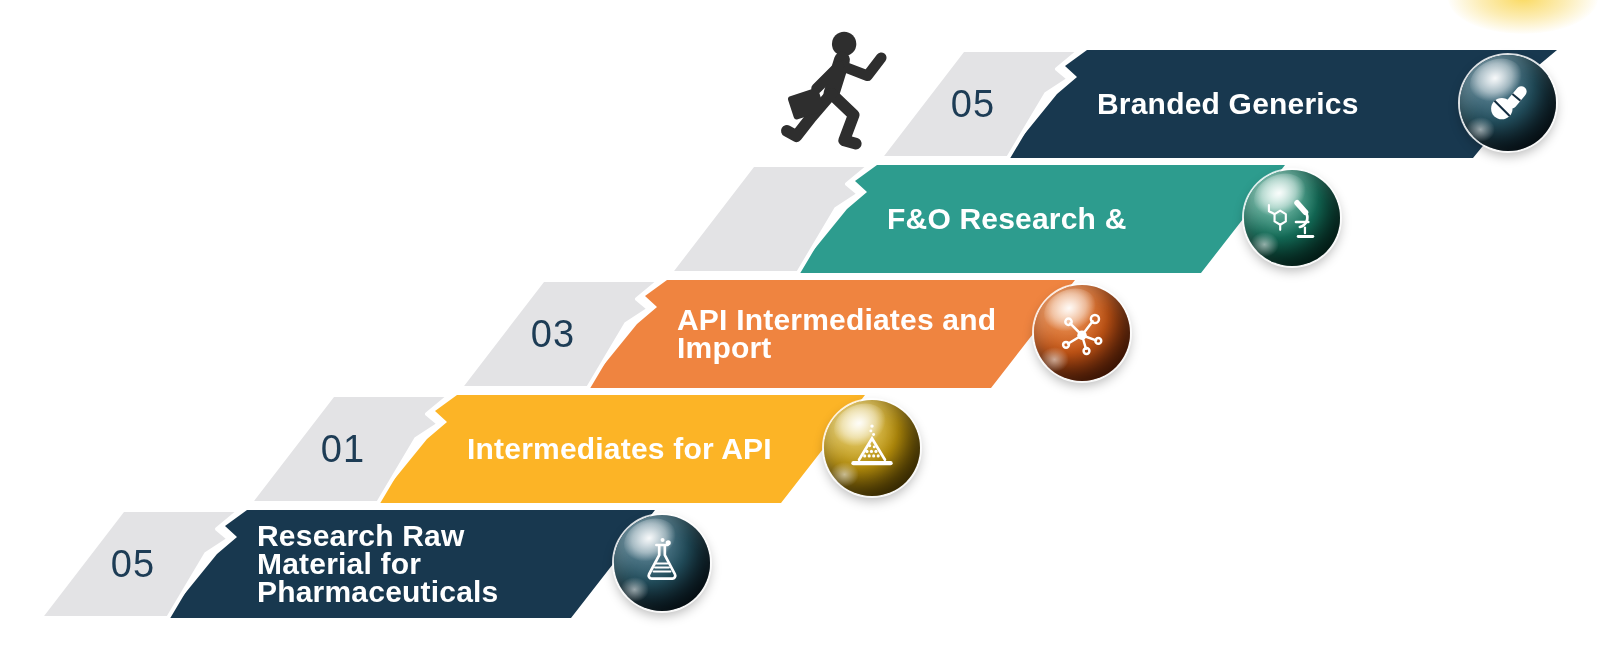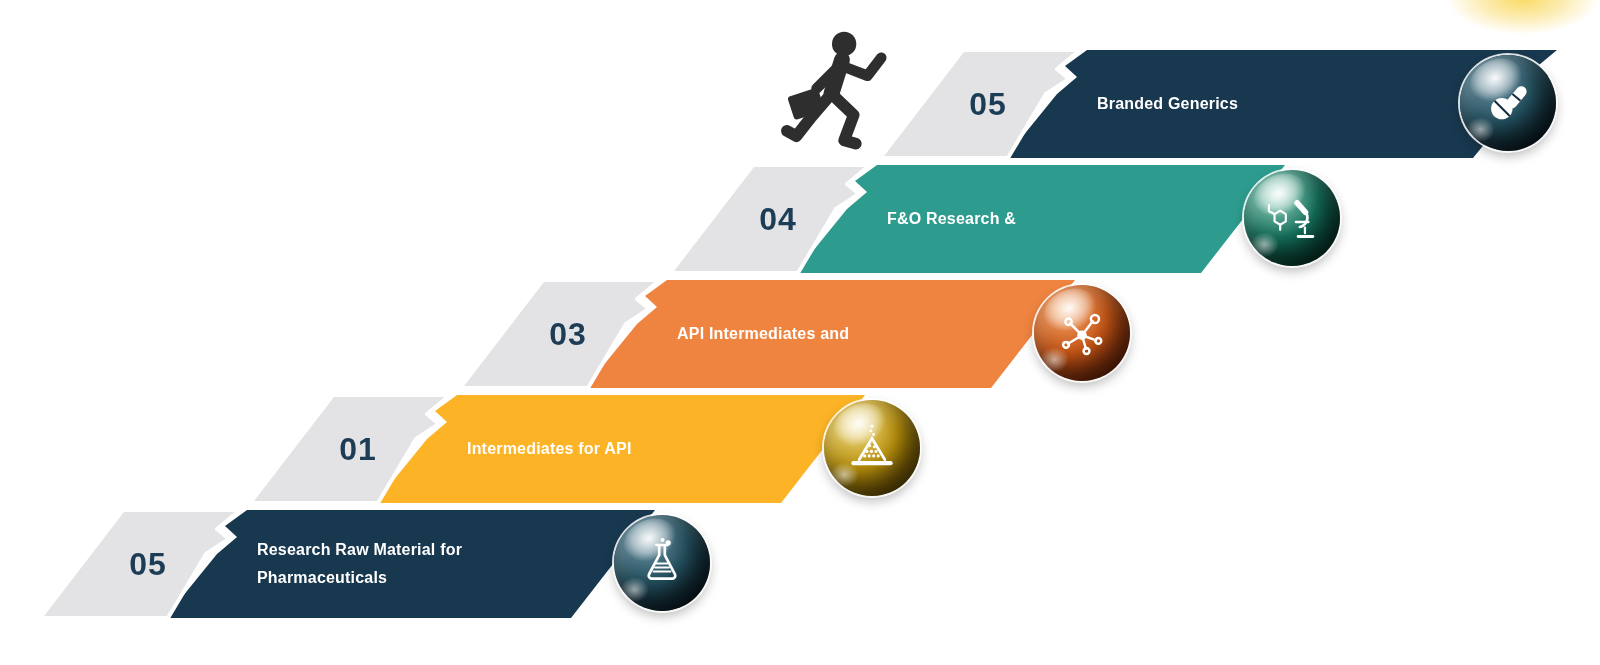--- a/index.html
+++ b/index.html
@@ -4,29 +4,29 @@
 <style>
   * { margin:0; padding:0; box-sizing:border-box; }
   body { background:#fff; font-family:"Liberation Sans", sans-serif; }
   .canvas {
     position:relative; width:1600px; height:665px; background:#fff;
     overflow:hidden;
   }
   .step { position:absolute; width:780px; height:108px; }
   .step svg.shapes { position:absolute; left:0; top:0; overflow:visible; }
   .num {
-    position:absolute; left:28px; top:0; width:160px; height:108px;
+    position:absolute; left:13px; top:0; width:160px; height:108px;
     display:flex; align-items:center; justify-content:center;
-    font-size:32px; font-weight:700; color:var(--number-color,#1d3c55);
+    font-size:38px; font-weight:400; color:var(--number-color,#1d3c55);
     letter-spacing:1px;
   }
   .label {
     position:absolute; left:217px; top:0; width:330px; height:108px;
     display:flex; flex-direction:column; justify-content:center;
-    color:var(--label-color,#fff); font-size:16px; font-weight:700;
+    color:var(--label-color,#fff); font-size:30px; font-weight:700;
     line-height:28px; letter-spacing:0.2px;
   }
   .step-5 .label { width:400px; }
   .sphere {
     position:absolute; left:574px; top:5px; width:96px; height:96px;
     border-radius:50%;
     box-shadow:0 0 0 2px rgba(255,255,255,.85), 0 5px 12px rgba(0,0,0,.28),
                inset -12px -14px 24px rgba(0,0,0,.55),
                inset 8px 10px 16px rgba(255,255,255,.15);
   }
@@ -115,20 +115,21 @@
   </div>
 
   <div class="step step-3" style="left:460px; top:280px;">
     <svg class="shapes" width="780" height="108">
       <polygon points="207,0 615,0 531,108 125,108 177,44 197,27 185,16" fill="#ef8440"></polygon>
       <polygon points="83,0 200,0 177,19 189,29 166,44 128,108 0,108" stroke="#ffffff" stroke-width="4" stroke-linejoin="round" fill="#e3e3e5"></polygon>
     </svg>
     <div class="num">03</div>
     <div class="label">
       <div>API Intermediates and</div>
+      <div>Import</div>
     </div>
     <div class="sphere" style="background: radial-gradient(circle at 33% 26%, rgb(243, 163, 104) 0%, rgb(200, 87, 22) 45%, rgb(100, 29, 6) 90%);">
       <svg class="ic" viewBox="0 0 48 48">
         <g stroke="#fff" stroke-width="2.2" fill="none" stroke-linecap="round">
           <path d="M24 26 L13.5 15.5 M24 26 L33.5 13.5 M24 26 L36.5 30.5 M24 26 L27.5 38 M24 26 L11.5 33.5"></path>
           <circle cx="35.5" cy="11.5" r="3.6"></circle>
           <circle cx="38.5" cy="31" r="2.6"></circle>
           <circle cx="28" cy="40" r="2.6"></circle>
           <circle cx="9.8" cy="34.5" r="2.6"></circle>
           <circle cx="12" cy="14" r="2.8"></circle>
@@ -136,21 +137,20 @@
         <circle cx="24" cy="26" r="4.2" fill="#fff"></circle>
       </svg>
     </div>
   </div>
 
   <div class="step step-4" style="left:670px; top:165px;">
     <svg class="shapes" width="780" height="108">
       <polygon points="207,0 615,0 531,108 125,108 177,44 197,27 185,16" fill="#2d9c8e"></polygon>
       <polygon points="83,0 200,0 177,19 189,29 166,44 128,108 0,108" stroke="#ffffff" stroke-width="4" stroke-linejoin="round" fill="#e3e3e5"></polygon>
     </svg>
-    <div class="num">04</div>
     <div class="label">
       <div>F&amp;O Research &amp;</div>
     </div>
     <div class="sphere" style="background: radial-gradient(circle at 33% 26%, rgb(155, 214, 197) 0%, rgb(20, 112, 91) 45%, rgb(3, 40, 31) 90%);">
       <svg class="ic" viewBox="0 0 48 48">
         <g stroke="#fff" fill="none" stroke-linecap="round" stroke-linejoin="round">
           <path stroke-width="1.9" d="M8.5 20.5 l5 -3 5 3 v6.5 l-5 3 -5 -3 z"></path>
           <path stroke-width="1.9" d="M8.5 20.5 L3.5 18 M3.5 18 L3.5 12.5 M13.5 30 v4.5"></path>
           <path stroke-width="5" d="M28.5 10.5 L36 19"></path>
           <path stroke-width="2.4" d="M36.5 19.5 a8.5 8.5 0 0 1 -5.5 12.5"></path>

